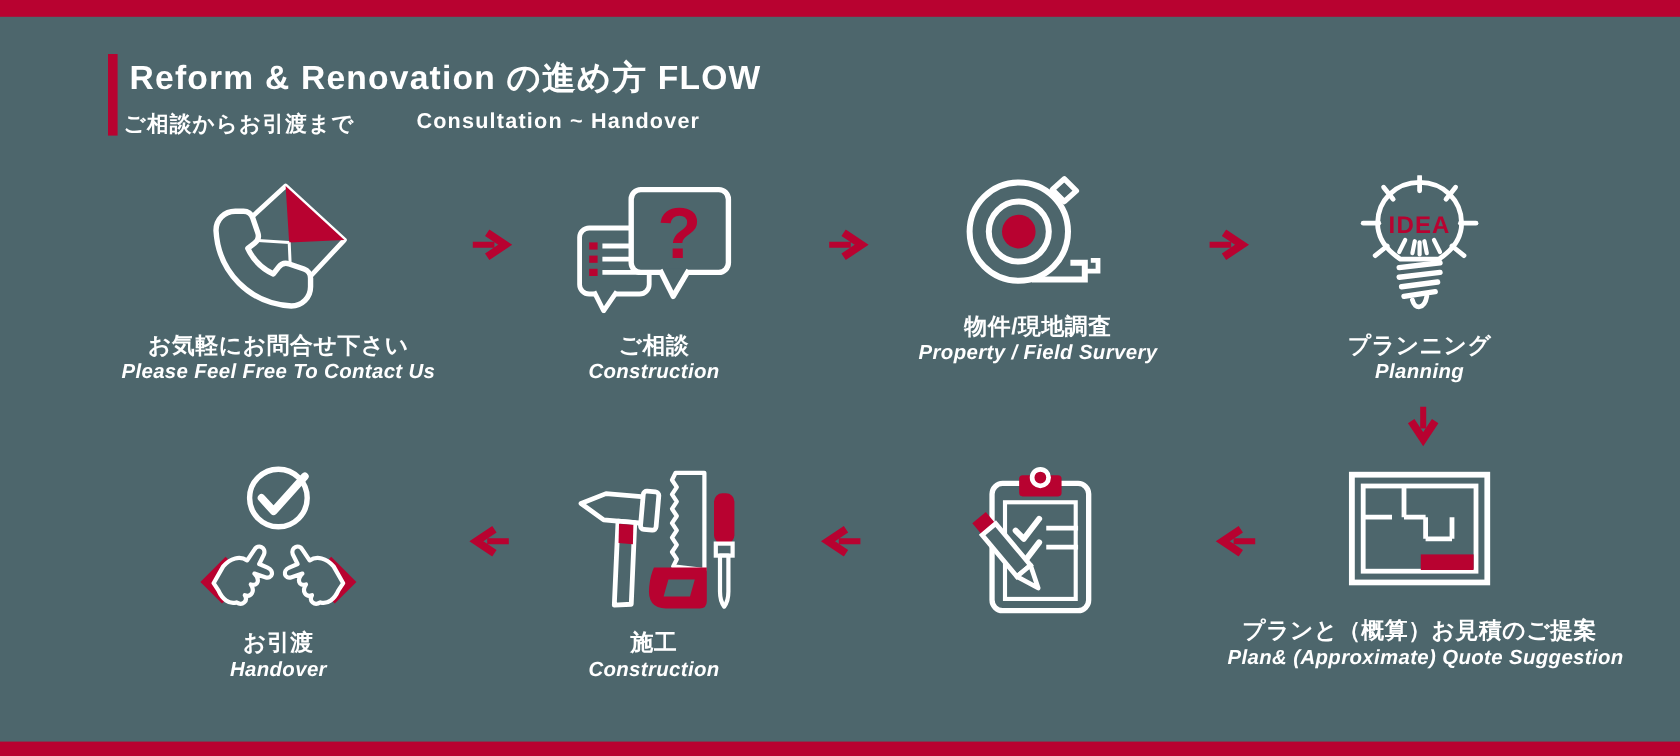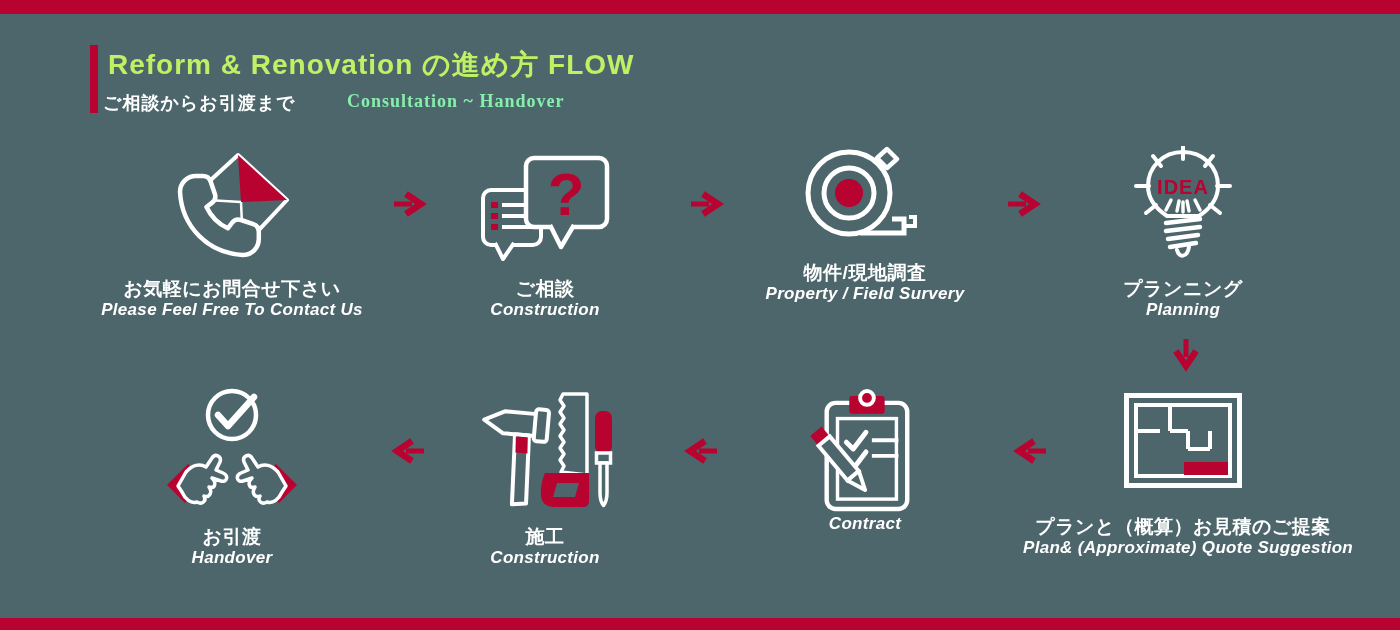--- a/index.html
+++ b/index.html
@@ -3,25 +3,25 @@
 <meta charset="utf-8">
 <style>
   html,body{margin:0;padding:0;}
   .stage{position:relative;width:1400px;height:630px;background:#4d666c;overflow:hidden;
          font-family:"Liberation Sans","DejaVu Sans",sans-serif;}
   .bar{position:absolute;left:0;width:1400px;background:#b80230;}
   .bar-top{top:0;height:14px;}
   .bar-bottom{bottom:0;height:12px;}
   .accent{position:absolute;left:90px;top:45px;width:8px;height:68px;background:#b80230;}
   .title{position:absolute;left:108px;top:46px;margin:0;font-size:28px;font-weight:bold;
-         color:#bef264;letter-spacing:1px;white-space:nowrap;}
+         color:#ffffff;letter-spacing:1px;white-space:nowrap;}
   .sub-jp{position:absolute;left:103px;top:91px;font-size:18px;font-weight:bold;color:#fff;
           letter-spacing:1px;white-space:nowrap;}
-  .sub-en{position:absolute;left:347px;top:91px;font-size:18px;font-weight:bold;color:#86efac;
-          letter-spacing:1px;white-space:nowrap;font-family:Liberation Serif, serif;}
+  .sub-en{position:absolute;left:347px;top:91px;font-size:18px;font-weight:bold;color:#ffffff;
+          letter-spacing:1px;white-space:nowrap;}
   .step{position:absolute;width:320px;text-align:center;color:#fff;}
   .icon-box{height:125px;display:flex;align-items:center;justify-content:center;}
   .row2 .icon-box{height:128px;}
   .label-jp{margin-top:8px;font-size:19px;font-weight:bold;letter-spacing:.5px;line-height:22px;white-space:nowrap;}
   .row2 .label-jp{margin-top:12px;}
   .label-en{margin-top:0;font-size:17px;font-weight:bold;font-style:italic;letter-spacing:.3px;
             line-height:20px;white-space:nowrap;}
   .s1{left:72px;top:145px;} .s2{left:385px;top:145px;} .s3{left:705px;top:129px;} .s4{left:1023px;top:145px;}
   .s5{left:1023px;top:376px;} .s6{left:705px;top:386px;} .s7{left:385px;top:386px;} .s8{left:72px;top:386px;}
   .arrow{position:absolute;width:36px;height:26px;}
@@ -160,21 +160,20 @@
         <path d="M37,57 L44,64 L57,47" fill="none" stroke="#fff" stroke-width="5" stroke-linecap="round" stroke-linejoin="round"></path>
         <path d="M37,77 L44,84 L57,67" fill="none" stroke="#fff" stroke-width="5" stroke-linecap="round" stroke-linejoin="round"></path>
         <path d="M63,55 H90 M63,71 H90" stroke="#fff" stroke-width="4"></path>
         <g transform="translate(6,46) rotate(50)">
           <rect x="0" y="-7.5" width="13" height="15" fill="#b80230"></rect>
           <rect x="13" y="-7.5" width="46" height="15" fill="#4d666c" stroke="#fff" stroke-width="4"></rect>
           <polygon points="59,-7.5 59,7.5 78,0" fill="#4d666c" stroke="#fff" stroke-width="4" stroke-linejoin="round"></polygon>
         </g>
       </svg>
     </div>
-    <div class="label-en">Contract</div>
   </div>
 
   <div class="step s7 row2">
     <div class="icon-box">
       <svg width="140" height="122" viewBox="0 0 140 122">
         <g transform="rotate(5 48 46)">
           <path d="M8,34 L28,24 L60,24 L60,46 L28,46 Z" fill="#4d666c" stroke="#fff" stroke-width="4" stroke-linejoin="round"></path>
           <rect x="59" y="19" width="13" height="32" rx="3" fill="#4d666c" stroke="#fff" stroke-width="4"></rect>
           <polygon points="40,46 54,46 57,114 43,116" fill="#4d666c" stroke="#fff" stroke-width="4" stroke-linejoin="round"></polygon>
           <polygon points="41,48 53,48 54,64 42,64" fill="#b80230"></polygon>

